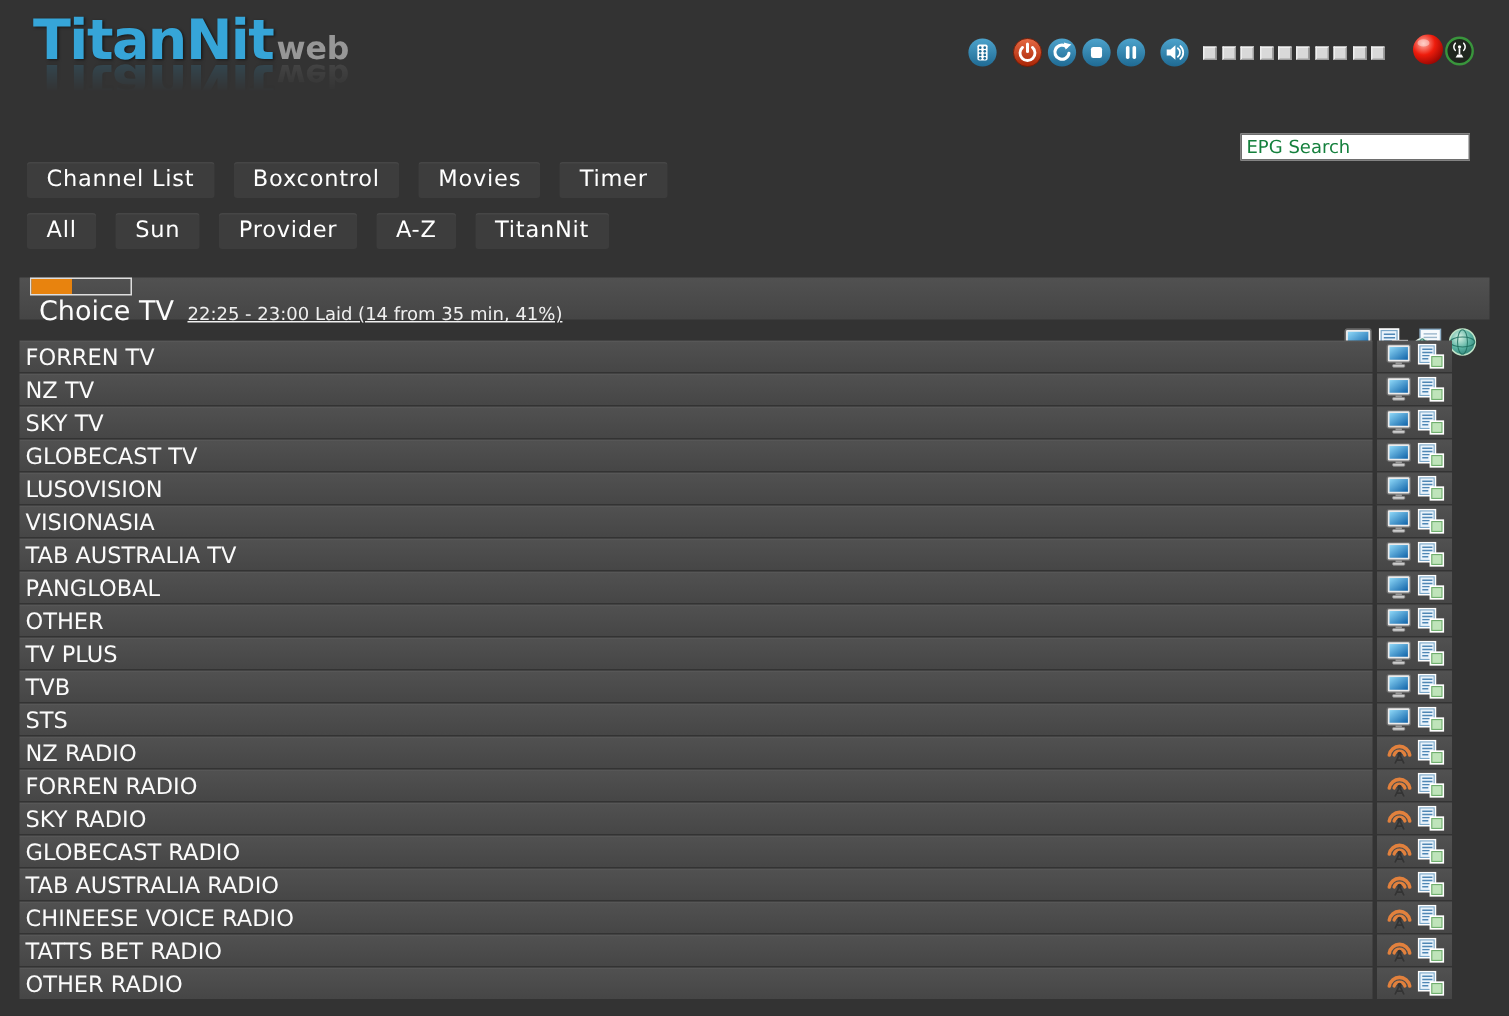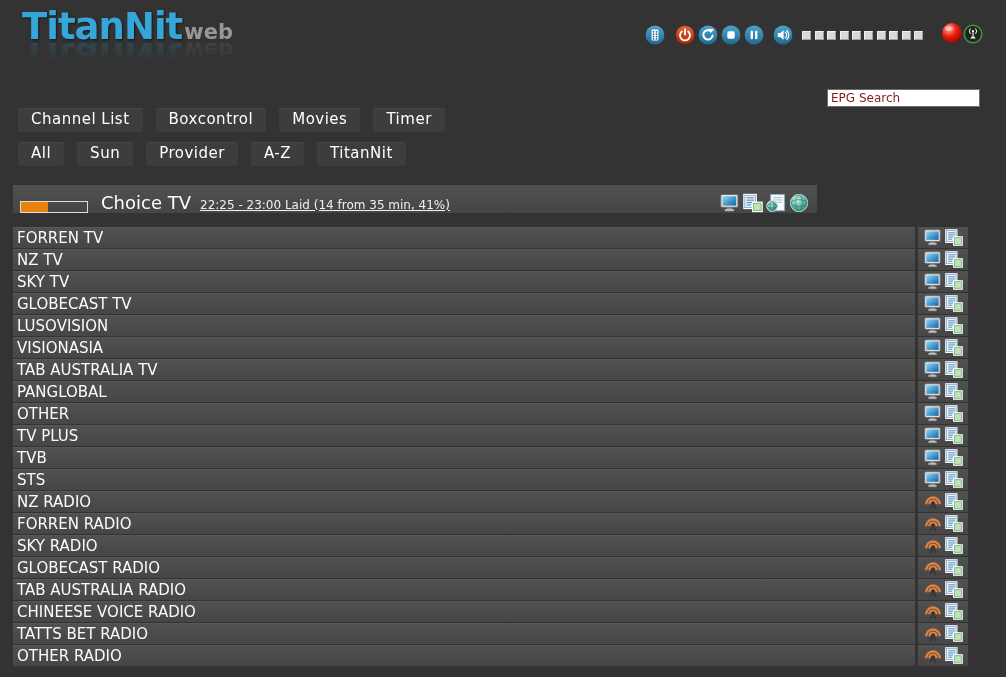--- a/index.html
+++ b/index.html
@@ -34,35 +34,35 @@
   .vol-square { width:9px; height:9px; margin-left:3.4px; background:#d9d9d9;
                 border:1px solid #efefef; border-right-color:#9f9f9f; border-bottom-color:#9f9f9f;
                 cursor:pointer; }
   .rec-ind { position:absolute; left:941px; top:22px; width:22px; height:22px; }
   .rec-ind svg { width:22px; height:22px; display:block; }
   .stream-ind { position:absolute; left:963px; top:24px; width:20px; height:20px; cursor:pointer; }
   .stream-ind svg { width:20px; height:20px; display:block; }
 
   
   .epg-search { position:absolute; left:827px; top:89px; width:153px; height:18px;
-    background:#fff; color:#7f1d1d; border:1px solid #6e6e6e; font-size:12px;
+    background:#fff; color:#15803d; border:1px solid #6e6e6e; font-size:12px;
     font-family:"DejaVu Sans","Liberation Sans",sans-serif; padding:0 3px; }
 
   
   .nav-row { position:absolute; left:18px; display:flex; gap:13px; }
   .nav-main { top:108px; }
   .nav-filter { top:142px; }
   .navbtn { background:#3d3d3d; color:#fff; border:none; border-radius:2px;
     font-family:"DejaVu Sans","Liberation Sans",sans-serif; font-size:15px;
     padding:2px 13px 4px 13px; cursor:pointer; letter-spacing:0.5px;
     box-shadow:inset 0 1px 0 rgba(255,255,255,0.05); }
 
   
-  .np-bar { position:absolute; left:13px; top:185px; width:804px; height:28px;
-    background:linear-gradient(#515151,#454545); display:flex; align-items:flex-end; }
+  .np-bar { position:absolute; left:13px; top:185px; width:980px; height:28px;
+    background:linear-gradient(#515151,#454545); display:flex; align-items:flex-start;flex-direction:column; }
   .np-progress { width:68px; height:12px; border:1px solid #dedede; margin-left:7px;
     position:relative; flex:none; }
   .np-progress-fill { height:100%; background:#e8830e; }
   .np-texts { display:flex; align-items:baseline; margin-left:13px; white-space:nowrap; }
   .np-channel { font-size:18px; color:#fdfdfd; }
   .np-epg { font-size:12px; color:#f0f0f0; margin-left:9px;text-decoration:underline; }
   .np-icons { margin-left:auto; margin-right:8px; display:flex; align-items:center; gap:3px; }
   .np-icons .np-ic { width:20px; height:20px; cursor:pointer; }
   .np-icons .np-ic svg { width:20px; height:20px; display:block; }
 

